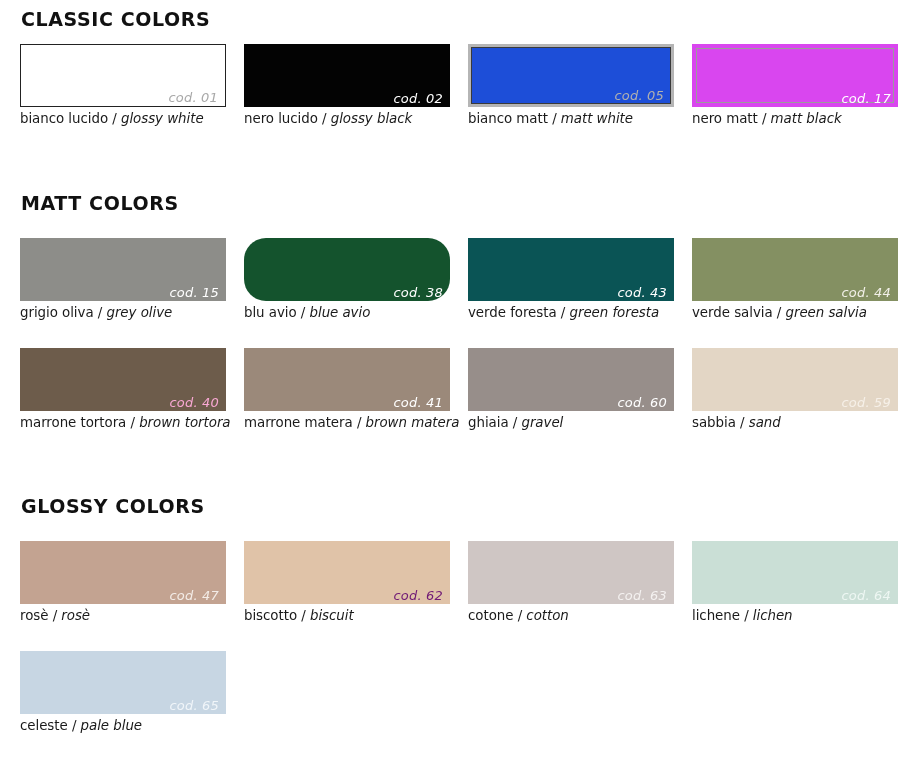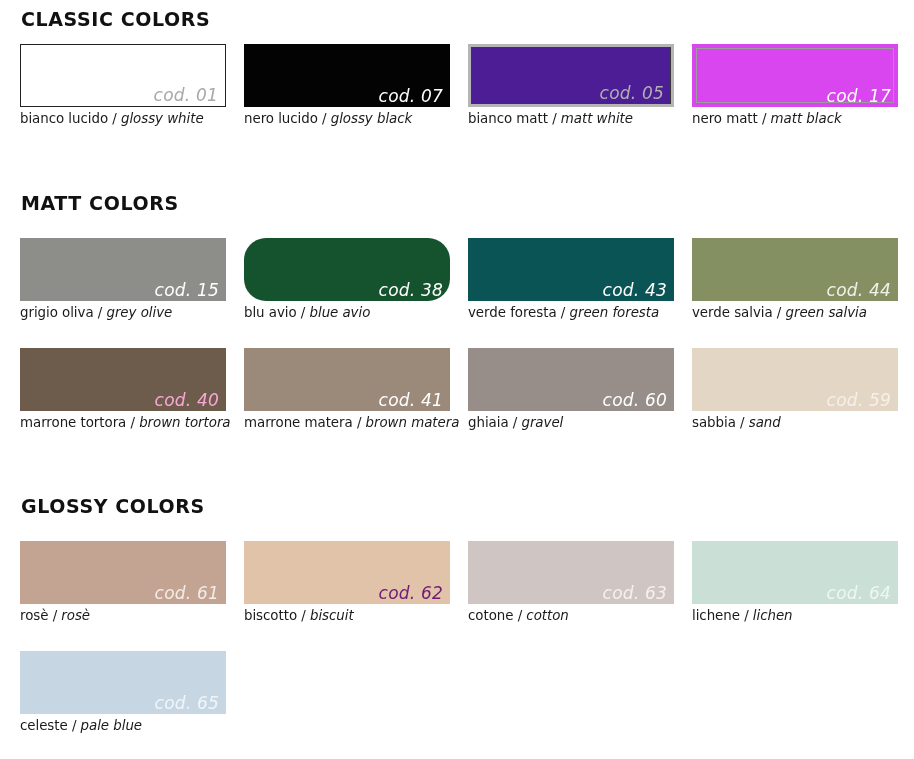--- a/index.html
+++ b/index.html
@@ -70,21 +70,21 @@
     border: 1px solid #9c9c9c;
     box-sizing: border-box;
     pointer-events: none;
   }
   .code {
     position: absolute;
     right: 7px;
     bottom: 2px;
     font-family: "DejaVu Sans", "Liberation Sans", sans-serif;
     font-style: italic;
-    font-size: 17px;
+    font-size: 13px;
     line-height: 1;
     letter-spacing: 0.2px;
     white-space: nowrap;
     margin-left: 12px;
   }
   .label {
     margin-top: 4px;
     font-family: "DejaVu Sans", "Liberation Sans", sans-serif;
     font-size: 13.4px;
     line-height: 1.18;
@@ -109,26 +109,26 @@
     </div>
     <div class="row" style="top: 44px;">
       <div class="cell" style="left: 20px;">
         <div class="swatch" style="background: rgb(255, 255, 255); border: 1px solid rgb(34, 34, 34);">
           <div class="code" style="color: rgb(168, 168, 168);">cod. 01</div>
         </div>
         <div class="label"><span>bianco lucido</span> <span class="sep">/</span> <span class="en">glossy white</span></div>
       </div>
       <div class="cell" style="left: 244px;">
         <div class="swatch" style="background: rgb(3, 3, 3);">
-          <div class="code" style="color: rgb(255, 255, 255);">cod. 07</div>
+          <div class="code" style="color: rgb(255, 255, 255);">cod. 02</div>
         </div>
         <div class="label"><span>nero lucido</span> <span class="sep">/</span> <span class="en">glossy black</span></div>
       </div>
       <div class="cell" style="left: 468px;">
-        <div class="swatch" style="background: #4c1d95; border: 3px solid rgb(181, 181, 181); padding-left: 46px;">
+        <div class="swatch" style="background: #1d4ed8; border: 3px solid rgb(181, 181, 181); padding-left: 46px;">
           <div class="inner-stroke" style="inset: 0px; border: 1px solid rgb(58, 58, 58);"></div>
           <div class="code" style="color: rgb(176, 176, 176);">cod. 05</div>
         </div>
         <div class="label"><span>bianco matt</span> <span class="sep">/</span> <span class="en">matt white</span></div>
       </div>
       <div class="cell" style="left: 692px;">
         <div class="swatch" style="background: #d946ef;">
           <div class="inner-stroke"></div>
           <div class="code" style="color: rgb(255, 255, 255);">cod. 17</div>
         </div>
@@ -189,21 +189,21 @@
         </div>
         <div class="label"><span>sabbia</span> <span class="sep">/</span> <span class="en">sand</span></div>
       </div>
     </div>
     <div class="section" style="top: 495px;">
       <div class="section-title">GLOSSY COLORS</div>
     </div>
     <div class="row" style="top: 541px;">
       <div class="cell" style="left: 20px;">
         <div class="swatch" style="background: rgb(195, 163, 145);">
-          <div class="code" style="color: rgb(243, 236, 231);">cod. 61</div>
+          <div class="code" style="color: rgb(243, 236, 231);">cod. 47</div>
         </div>
         <div class="label"><span>rosè</span> <span class="sep">/</span> <span class="en">rosè</span></div>
       </div>
       <div class="cell" style="left: 244px;">
         <div class="swatch" style="background: rgb(224, 195, 168);">
           <div class="code" style="color: #701a75;">cod. 62</div>
         </div>
         <div class="label"><span>biscotto</span> <span class="sep">/</span> <span class="en">biscuit</span></div>
       </div>
       <div class="cell" style="left: 468px;">

